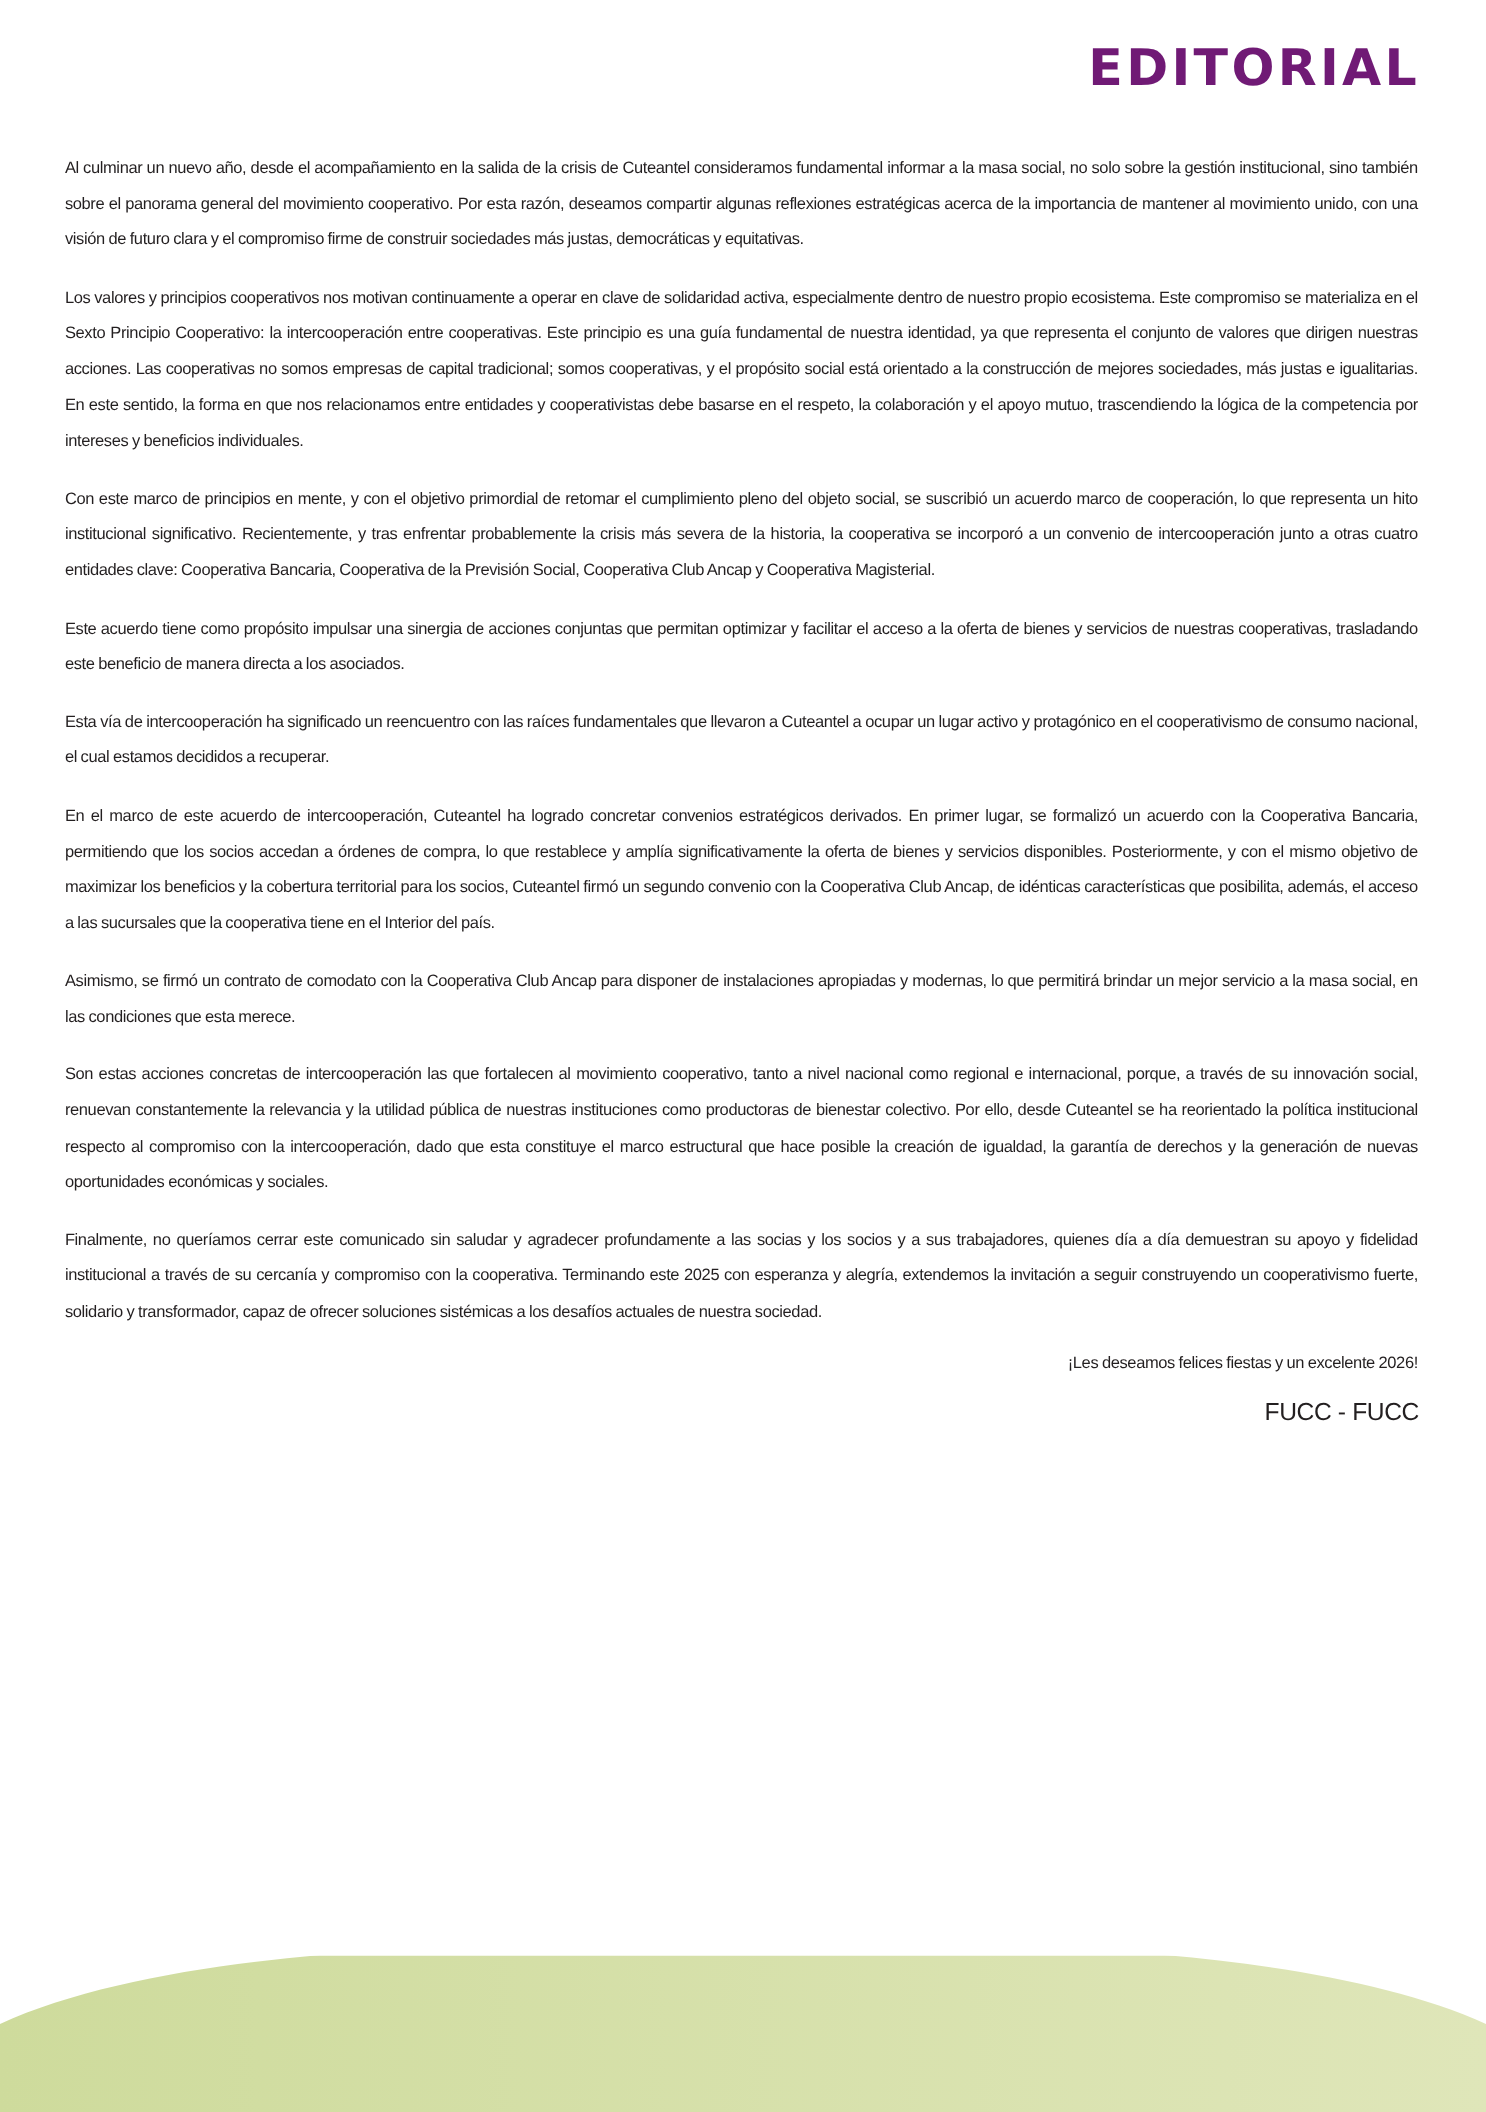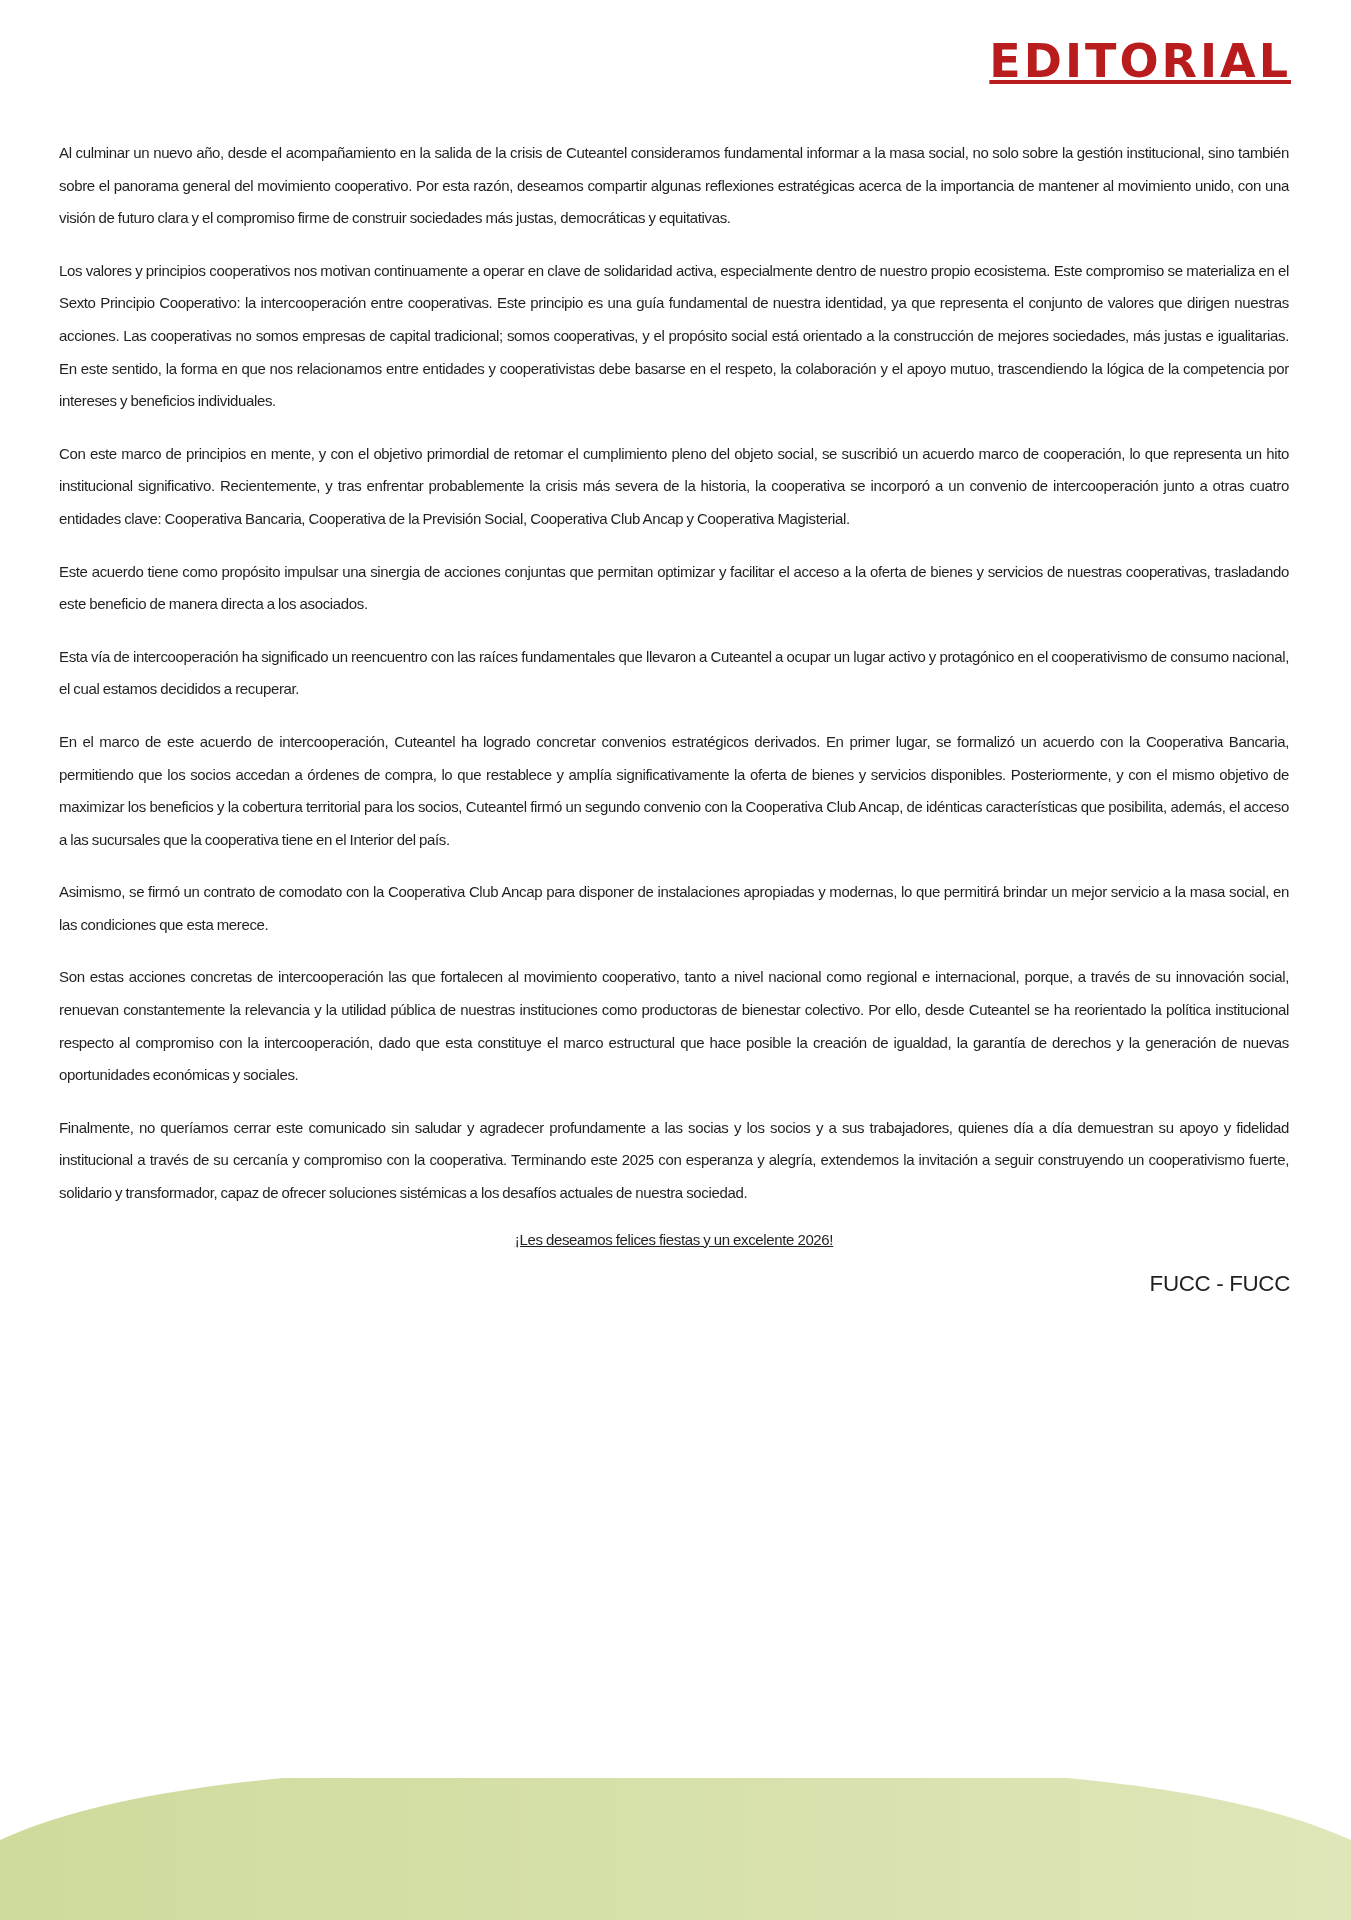--- a/index.html
+++ b/index.html
@@ -36,45 +36,44 @@
     .para {
       margin: 0 0 20px 0;
       font-size: 15px;
       line-height: 32.6px;
       text-align: justify;
       hyphens: manual;
       letter-spacing: -0.35px;
       word-spacing: -0.5px;
     }
     .para.closing {
-      text-align: center;
+      text-align: right;
       margin-top: -6px;
       margin-bottom: 12px;
-      text-decoration: underline;
     }
     .signature {
       text-align: right;
       font-size: 22.4px;
       line-height: 32.6px;
       letter-spacing: -0.35px;
       margin-right: -1px;
     }
     .signature div { margin: 0; }
     .footer-wave {
       position: absolute;
       left: 0;
       bottom: 0;
       width: 1351px;
       height: 142px;
     }
   </style>
 </head>
 <body style="color: rgb(35, 31, 32);">
 
-<h1 class="page-title" style="color: #b91c1c; text-decoration: underline;">EDITORIAL</h1>
+<h1 class="page-title" style="color: #701a75;">EDITORIAL</h1>
 
 <div class="article">
   <p class="para">Al culminar un nuevo año, desde el acompañamiento en la salida de la crisis de Cuteantel consideramos fundamental informar a la masa social, no solo sobre la gestión institucional, sino también sobre el panorama general del movimiento cooperativo. Por esta razón, deseamos compartir algunas reflexiones estratégicas acerca de la importancia de mantener al movimiento unido, con una visión de futuro clara y el compromiso firme de construir sociedades más justas, democráticas y equitativas.</p>
   <p class="para">Los valores y principios cooperativos nos motivan continuamente a operar en clave de solidaridad activa, especialmente dentro de nuestro propio ecosistema. Este compromiso se materializa en el Sexto Principio Cooperativo: la intercooperación entre cooperativas. Este principio es una guía fundamental de nuestra identi­dad, ya que representa el conjunto de valores que dirigen nuestras acciones. Las cooperativas no somos empresas de capital tradicional; somos cooperativas, y el propósito social está orientado a la construcción de mejores sociedades, más justas e igualitarias. En este sentido, la forma en que nos relacionamos entre entida­des y cooperativistas debe basarse en el respeto, la colaboración y el apoyo mutuo, trascendiendo la lógica de la competencia por intereses y beneficios individuales.</p>
   <p class="para">Con este marco de principios en mente, y con el objetivo primordial de retomar el cumplimiento pleno del objeto social, se suscribió un acuerdo marco de cooperación, lo que representa un hito institucional significati­vo. Recientemente, y tras enfrentar probablemente la crisis más severa de la historia, la cooperativa se incor­poró a un convenio de intercooperación junto a otras cuatro entidades clave: Cooperativa Bancaria, Cooperati­va de la Previsión Social, Cooperativa Club Ancap y Cooperativa Magisterial.</p>
   <p class="para">Este acuerdo tiene como propósito impulsar una sinergia de acciones conjuntas que permitan optimizar y facilitar el acceso a la oferta de bienes y servicios de nuestras cooperativas, trasladando este beneficio de manera directa a los asociados.</p>
   <p class="para">Esta vía de intercooperación ha significado un reencuentro con las raíces fundamentales que llevaron a Cuteantel a ocupar un lugar activo y protagónico en el cooperativismo de consumo nacional, el cual estamos decididos a recuperar.</p>
   <p class="para">En el marco de este acuerdo de intercooperación, Cuteantel ha logrado concretar convenios estratégicos deri­vados. En primer lugar, se formalizó un acuerdo con la Cooperativa Bancaria, permitiendo que los socios acce­dan a órdenes de compra, lo que restablece y amplía significativamente la oferta de bienes y servicios dispo­nibles. Posteriormente, y con el mismo objetivo de maximizar los beneficios y la cobertura territorial para los socios, Cuteantel firmó un segundo convenio con la Cooperativa Club Ancap, de idénticas características que posibilita, además, el acceso a las sucursales que la cooperativa tiene en el Interior del país.</p>
   <p class="para">Asimismo, se firmó un contrato de comodato con la Cooperativa Club Ancap para disponer de instalaciones apropiadas y modernas, lo que permitirá brindar un mejor servicio a la masa social, en las condiciones que esta merece.</p>
   <p class="para">Son estas acciones concretas de intercooperación las que fortalecen al movimiento cooperativo, tanto a nivel nacional como regional e internacional, porque, a través de su innovación social, renuevan constantemente la relevancia y la utilidad pública de nuestras instituciones como productoras de bienestar colectivo. Por ello, desde Cuteantel se ha reorientado la política institucional respecto al compromiso con la intercooperación, dado que esta constituye el marco estructural que hace posible la creación de igualdad, la garantía de dere­chos y la generación de nuevas oportunidades económicas y sociales.</p>

